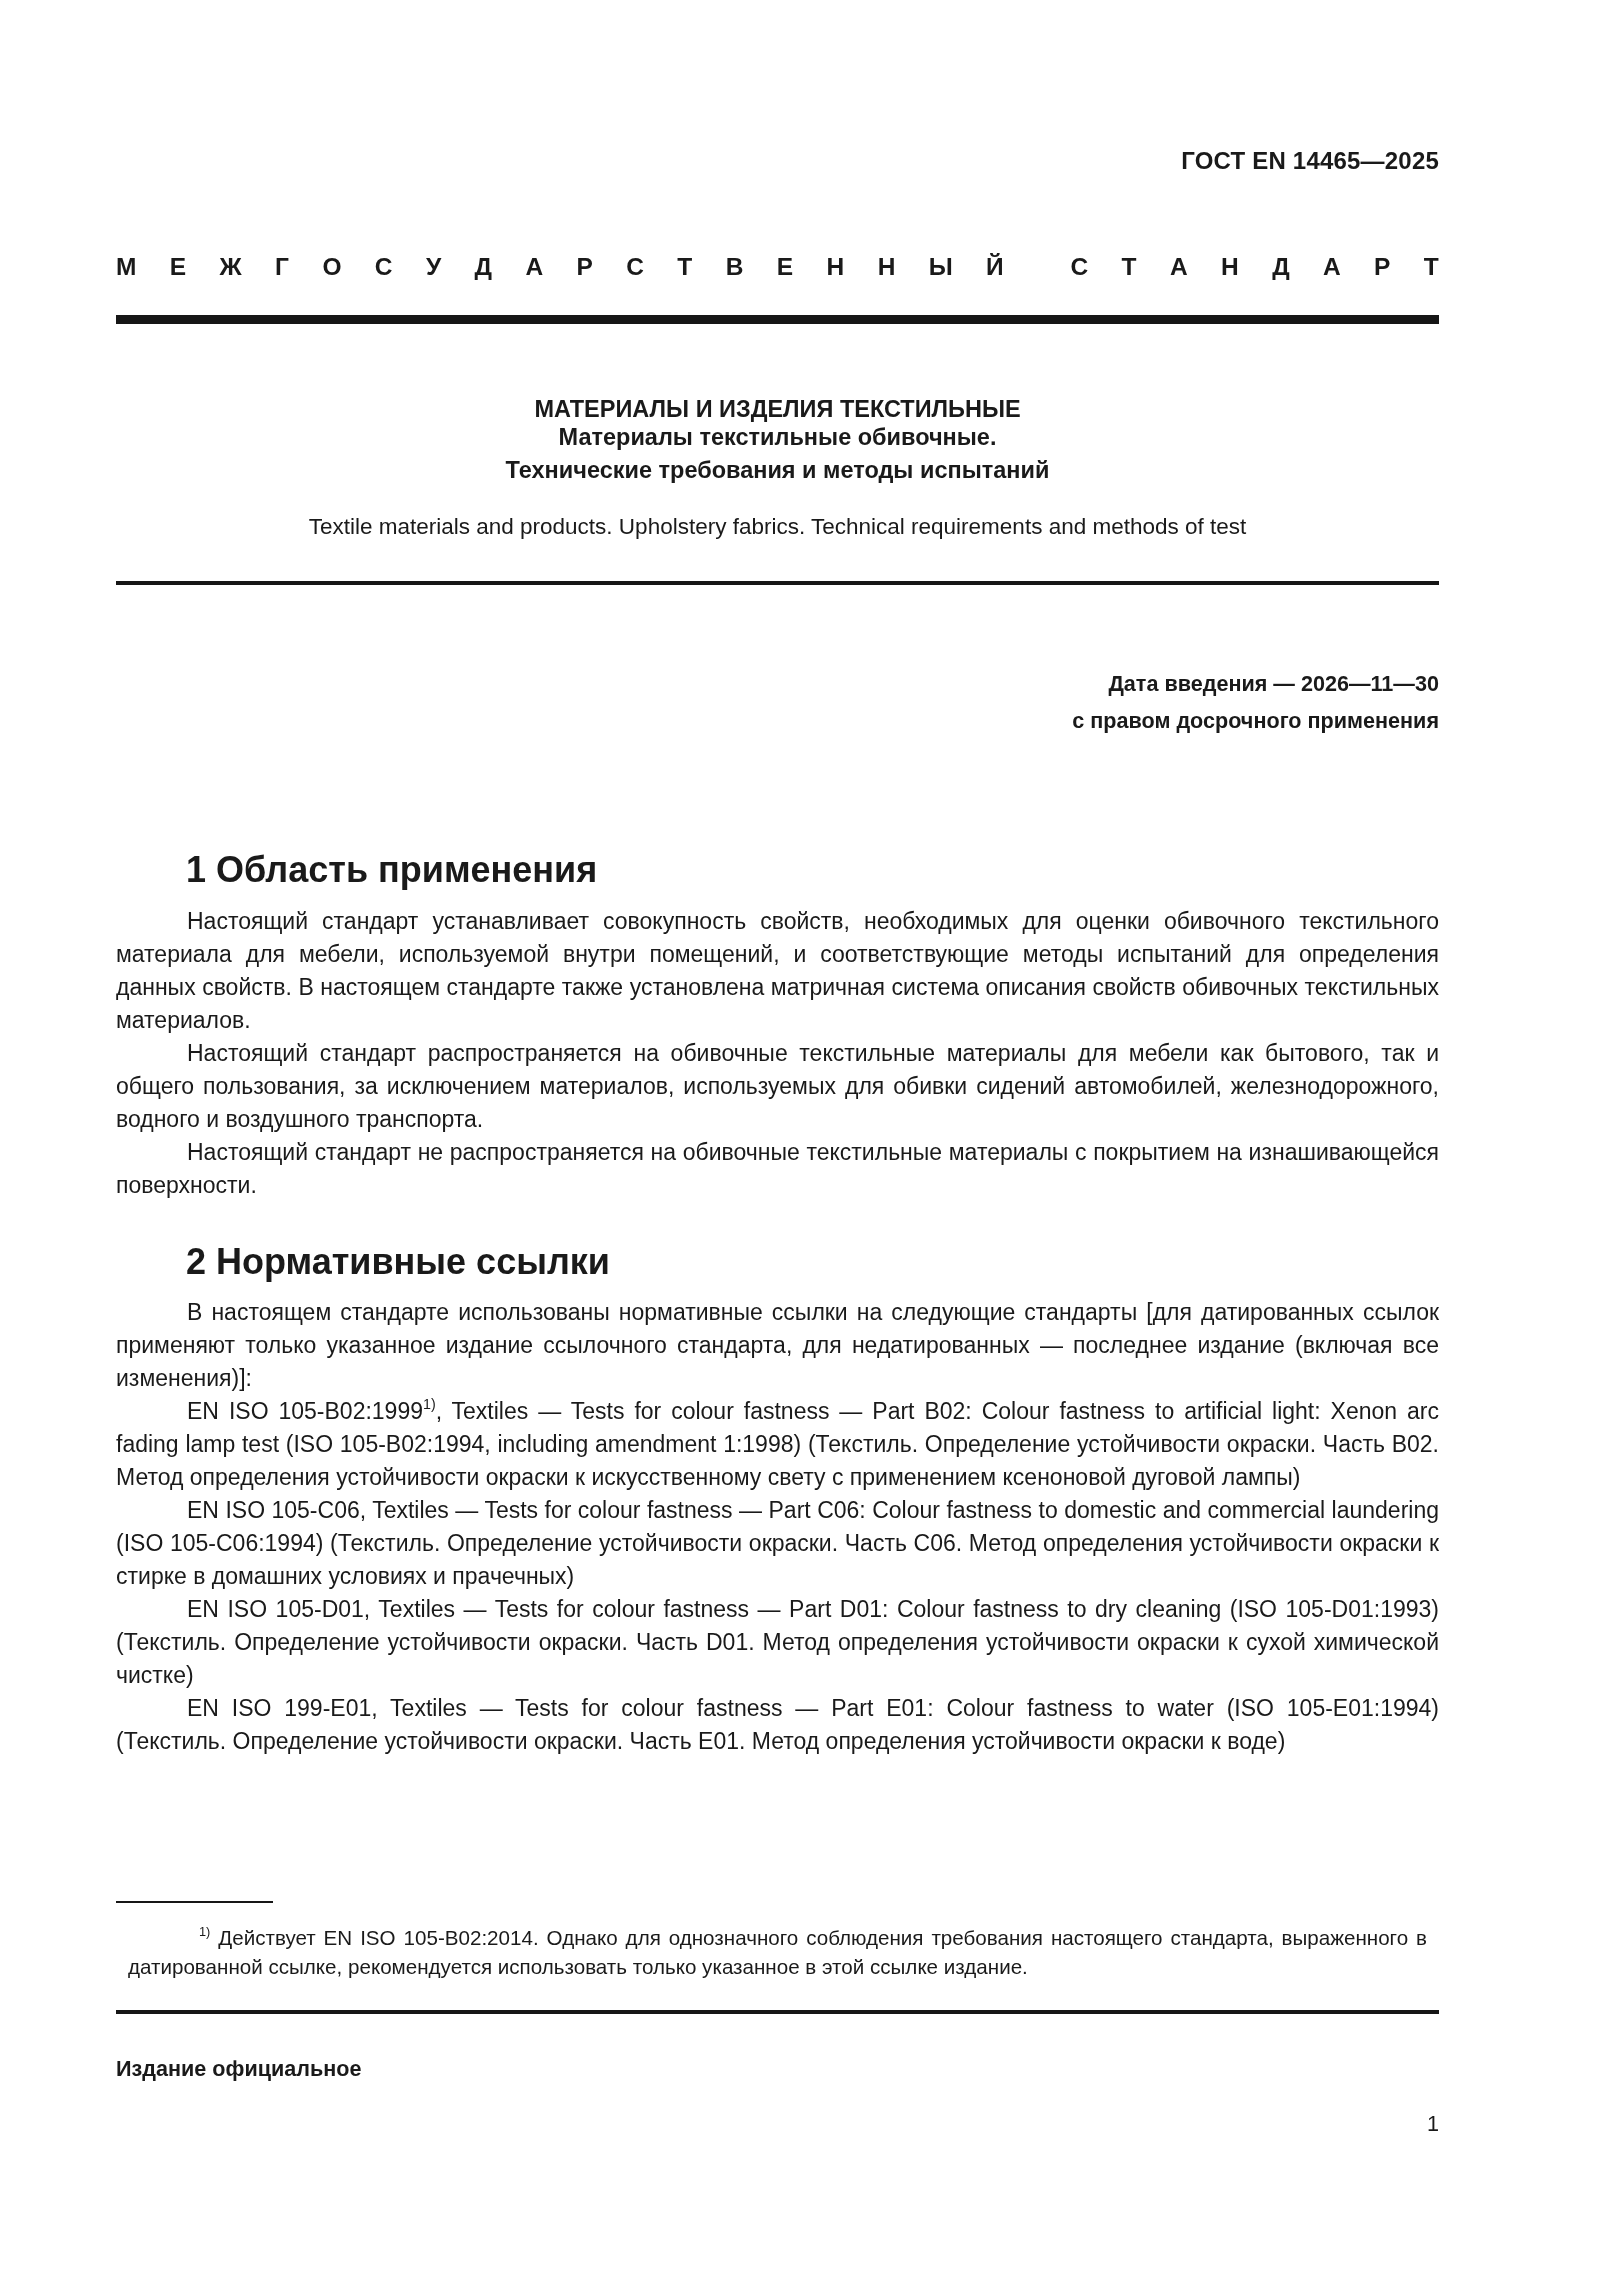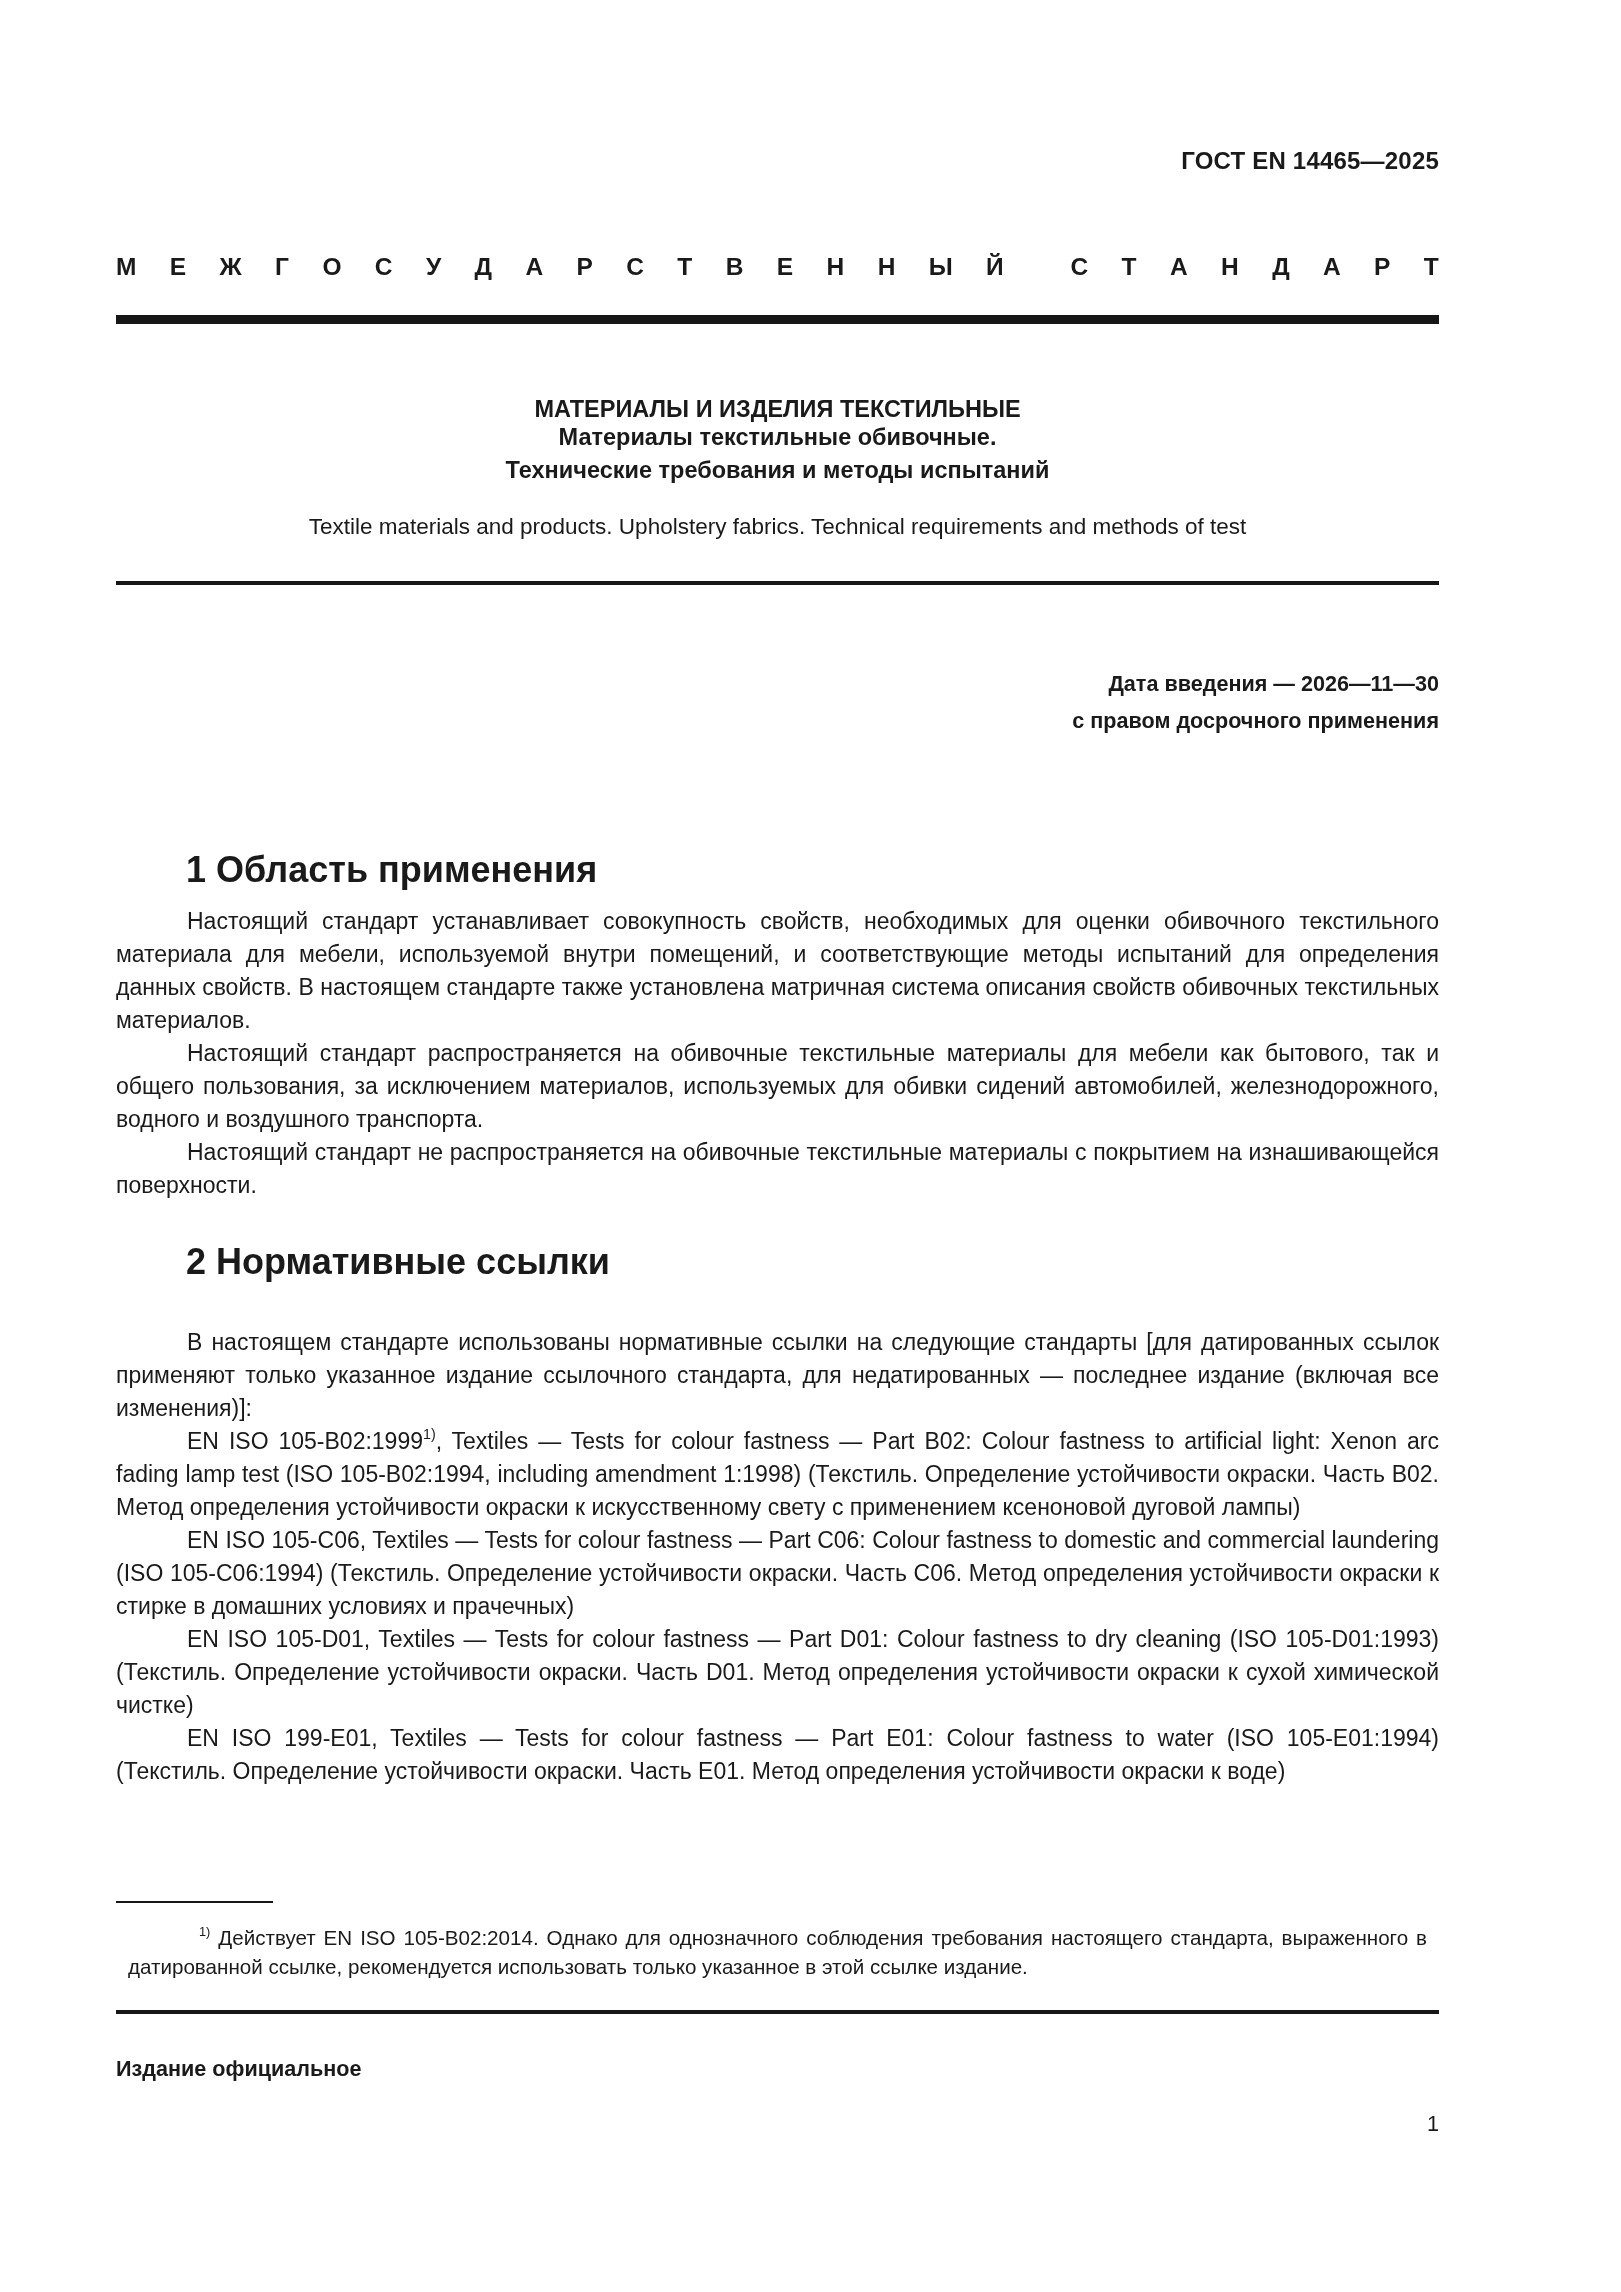--- a/index.html
+++ b/index.html
@@ -92,21 +92,21 @@
 </div>
 
 <div class="abs section-head" style="top:849px;">1  Область применения</div>
 <div class="abs body-text" style="top:905px;">
   <p>Настоящий стандарт устанавливает совокупность свойств, необходимых для оценки обивочного текстильного материала для мебели, используемой внутри помещений, и соответствующие методы испытаний для определения данных свойств. В настоящем стандарте также установлена матричная система описания свойств обивочных текстильных материалов.</p>
   <p>Настоящий стандарт распространяется на обивочные текстильные материалы для мебели как бытового, так и общего пользования, за исключением материалов, используемых для обивки сидений автомобилей, железнодорожного, водного и воздушного транспорта.</p>
   <p>Настоящий стандарт не распространяется на обивочные текстильные материалы с покрытием на изнашивающейся поверхности.</p>
 </div>
 
 <div class="abs section-head" style="top:1241px;">2  Нормативные ссылки</div>
-<div class="abs body-text" style="top:1296px;margin-top:30px;">
+<div class="abs body-text" style="top:1296px;">
   <p>В настоящем стандарте использованы нормативные ссылки на следующие стандарты [для датированных ссылок применяют только указанное издание ссылочного стандарта, для недатированных — последнее издание (включая все изменения)]:</p>
   <p>
     <span>EN ISO 105-B02:1999</span><sup>1)</sup><span>, Textiles — Tests for colour fastness — Part B02: Colour fastness to artificial light: Xenon arc fading lamp test (ISO 105-B02:1994, including amendment 1:1998) (Текстиль. Определение устойчивости окраски. Часть B02. Метод определения устойчивости окраски к искусственному свету с применением ксеноновой дуговой лампы)</span>
   </p>
   <p>
     <span>EN ISO 105-C06</span><span>, Textiles — Tests for colour fastness — Part C06: Colour fastness to domestic and commercial laundering (ISO 105-C06:1994) (Текстиль. Определение устойчивости окраски. Часть C06. Метод определения устойчивости окраски к стирке в домашних условиях и прачечных)</span>
   </p>
   <p>
     <span>EN ISO 105-D01</span><span>, Textiles — Tests for colour fastness — Part D01: Colour fastness to dry cleaning (ISO 105-D01:1993) (Текстиль. Определение устойчивости окраски. Часть D01. Метод определения устойчивости окраски к сухой химической чистке)</span>
   </p>

